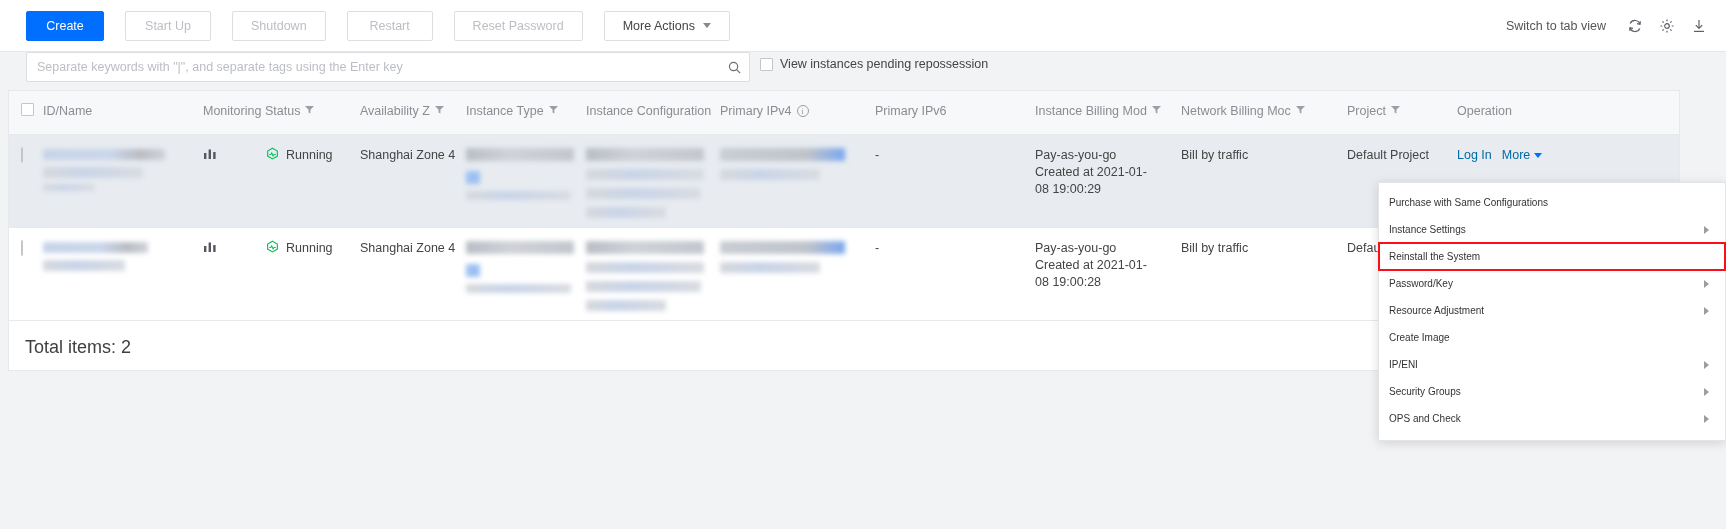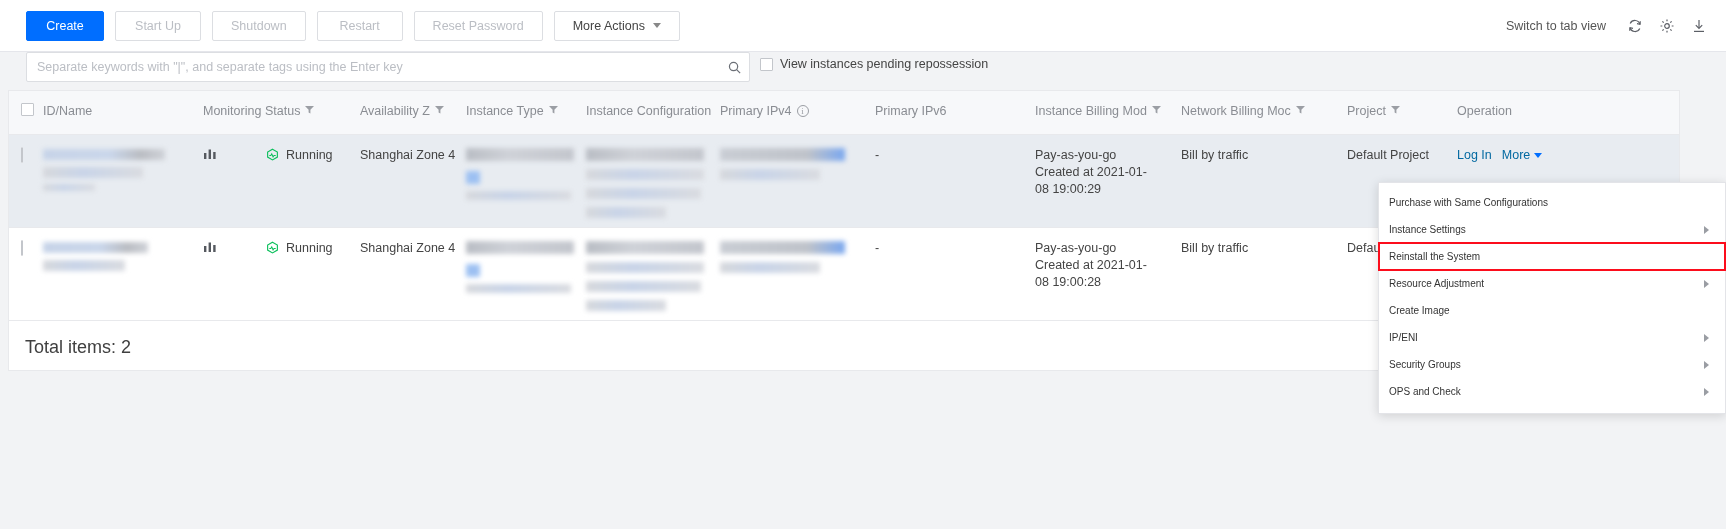--- a/index.html
+++ b/index.html
@@ -28,21 +28,21 @@
   .toolbar-left { display: flex; align-items: center; padding-left: 26px; gap: 0px; }
   .btn {
     height: 30px; min-width: 86px;
     padding: 0 18px;
     border: 1px solid #dcdee2;
     background: #fff;
     font-size: 12.5px;
     color: #bbbec4;
     border-radius: 2px;
     display: inline-flex; align-items: center; justify-content: center;
-    margin-right: 11px;
+    margin-right: 21px;
     cursor: default;
     white-space: nowrap;
   }
   .btn.primary {
     background: #006eff; border-color: #006eff; color: #fff;
     min-width: 78px; cursor: pointer;
   }
   .btn.enabled { color: #444; cursor: pointer; }
   .btn .caret {
     display: inline-block; margin-left: 8px;
@@ -152,21 +152,21 @@
   
   .blur { border-radius: 1px; filter: blur(2.6px); }
   .b1 { height: 11px; background: linear-gradient(90deg,#c6d3e8 0%,#c9d6ea 55%,#b9bcc2 80%,#cfd2d8 100%); }
   .b2 { height: 11px; background: linear-gradient(90deg,#d6d8dc 0%,#c8d4e8 40%,#d9dbe0 100%); }
   .b3 { height: 13px; background: linear-gradient(90deg,#b9bdc4 0%,#cfd2d8 40%,#c3c6cd 100%); }
   .b-blue { height: 13px; background: #9cc0f2; }
 
   .mon-icon { color: #55595f; display: inline-block; }
   .mon-icon svg { display: block; }
 
-  .status { display: flex; align-items: center; gap: 6px; color: #444; }
+  .status { display: flex; align-items: flex-start; gap: 6px; color: #444; }
   .status-dot {
     width: 15px; height: 15px; color: #0abf5b; display: inline-flex;
   }
   .status-dot svg { display: block; }
 
   .link { color: #0369a1; cursor: pointer; font-size: 12.5px; }
   .ops-links { display: flex; align-items: center; gap: 10px; }
   .more-caret {
     display: inline-block; margin-left: 4px;
     width: 0; height: 0;
@@ -525,20 +525,24 @@
       <span>Purchase with Same Configurations</span>
     </div>
     <div class="menu-item">
       <span>Instance Settings</span>
       <span class="arrow"></span>
     </div>
     <div class="menu-item highlight">
       <span>Reinstall the System</span>
     </div>
     <div class="menu-item">
+      <span>Password/Key</span>
+      <span class="arrow"></span>
+    </div>
+    <div class="menu-item">
       <span>Resource Adjustment</span>
       <span class="arrow"></span>
     </div>
     <div class="menu-item">
       <span>Create Image</span>
     </div>
     <div class="menu-item">
       <span>IP/ENI</span>
       <span class="arrow"></span>
     </div>

